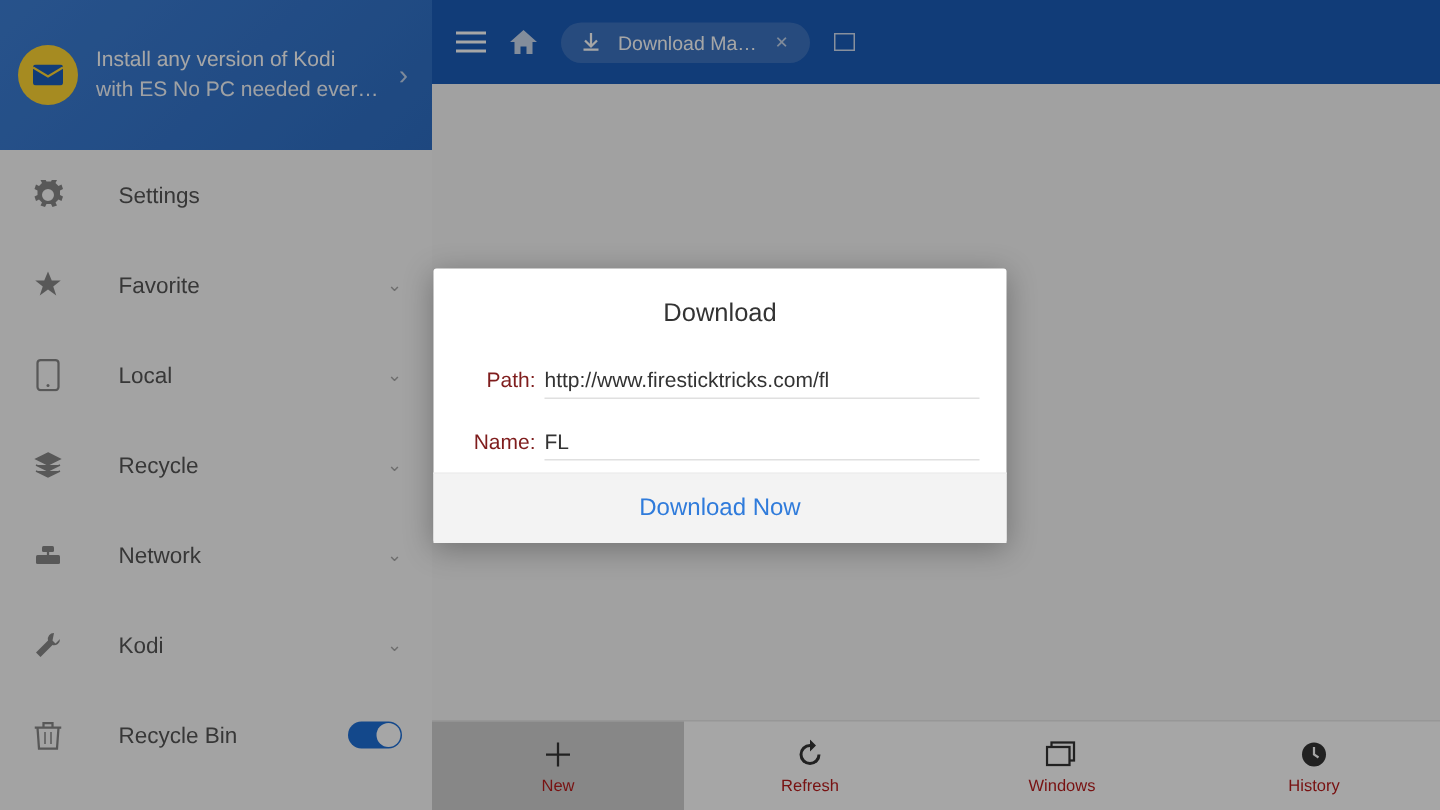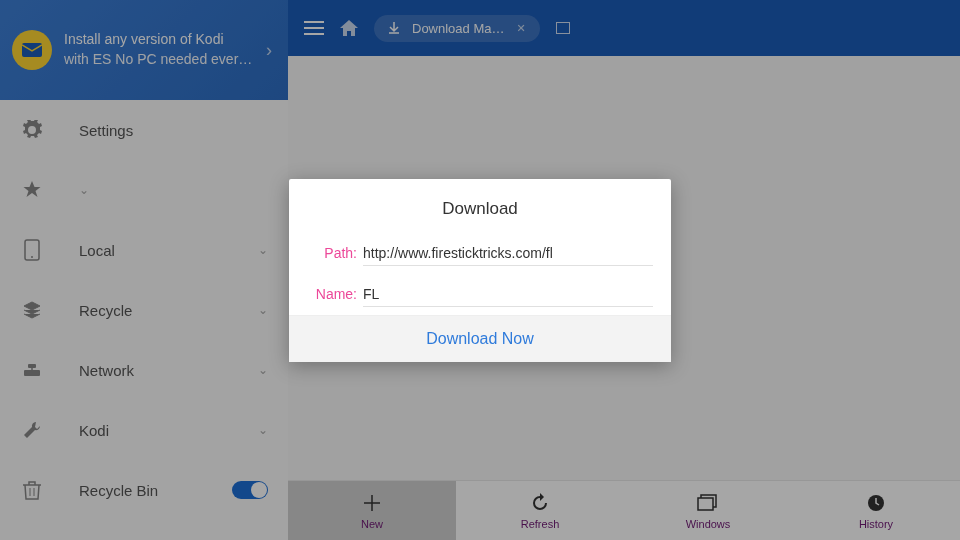--- a/index.html
+++ b/index.html
@@ -26,30 +26,30 @@
     .hamburger { display: flex; flex-direction: column; gap: 4px; cursor: pointer; }
     .hamburger span { width: 20px; height: 2px; background: #fff; }
     .home-ico { font-size: 18px; opacity: 0.9; }
     .tab-pill { background: rgba(255,255,255,0.15); border-radius: 16px; padding: 6px 14px; display: flex; align-items: center; gap: 12px; font-size: 13px; }
     .tab-close { opacity: 0.7; font-size: 11px; }
     .win-ico { width: 14px; height: 12px; border: 1.5px solid #fff; opacity: 0.8; }
     
     .content { height: 424px; display: flex; align-items: center; justify-content: center; color: #999; font-size: 15px; }
     
     .bottombar { position: absolute; bottom: 0; left: 288px; width: 672px; height: 60px; display: flex; background: #fff; border-top: 1px solid #e8e8e8; }
-    .bb-item { flex: 1; display: flex; flex-direction: column; align-items: center; justify-content: center; gap: 4px; cursor: pointer; color: #701a75; }
+    .bb-item { flex: 1; display: flex; flex-direction: column; align-items: center; justify-content: center; gap: 4px; cursor: pointer; color: #b91c1c; }
     .bb-item.active { background: #cfcfcf; }
     .bb-icon { font-size: 20px; height: 22px; display: flex; align-items: center; }
     .bb-label { font-size: 11px; }
     
     .overlay { position: absolute; inset: 0; background: rgba(0,0,0,0.35); display: flex; align-items: center; justify-content: center; }
     .dialog { width: 382px; background: #fff; border-radius: 2px; box-shadow: 0 4px 20px rgba(0,0,0,0.3); }
     .dlg-title { text-align: center; font-size: 17px; color: #333; padding: 20px 0 14px; }
     .dlg-row { display: flex; align-items: center; padding: 8px 18px; }
-    .dlg-label { width: 56px; font-size: 14px; color: #ec4899; text-align: right; padding-right: 6px; }
+    .dlg-label { width: 56px; font-size: 14px; color: #7f1d1d; text-align: right; padding-right: 6px; }
     .dlg-input { flex: 1; border: none; border-bottom: 1px solid #e0e0e0; padding: 4px 0; font-size: 14px; color: #333; outline: none; }
     .dlg-action { border-top: 1px solid #eee; background: #f3f3f3; text-align: center; padding: 14px 0; color: #2f7bdb; font-size: 16px; cursor: pointer; margin-top: 0; }
     
     svg { display: block; }
   </style>
 </head>
 <body>
 
 <div class="sidebar">
   <div class="banner">
@@ -73,20 +73,21 @@
           </svg>
         </div>
     <div class="side-label">Settings</div>
     </div>
       <div class="side-item">
         <div class="side-icon">
           <svg width="20" height="20" viewBox="0 0 20 20">
             <path d="M10 1l2.5 6h6l-5 4 2 6-5.5-4-5.5 4 2-6-5-4h6z" fill="#888"></path>
           </svg>
         </div>
+    <div class="side-label">Favorite</div>
     <div class="side-chevron">⌄</div>
       </div>
       <div class="side-item">
         <div class="side-icon">
           <svg width="16" height="22" viewBox="0 0 16 22">
             <rect x="1" y="1" width="14" height="20" rx="2" fill="none" stroke="#888" stroke-width="1.5"></rect>
             <circle cx="8" cy="18" r="1" fill="#888"></circle>
           </svg>
         </div>
     <div class="side-label">Local</div>

